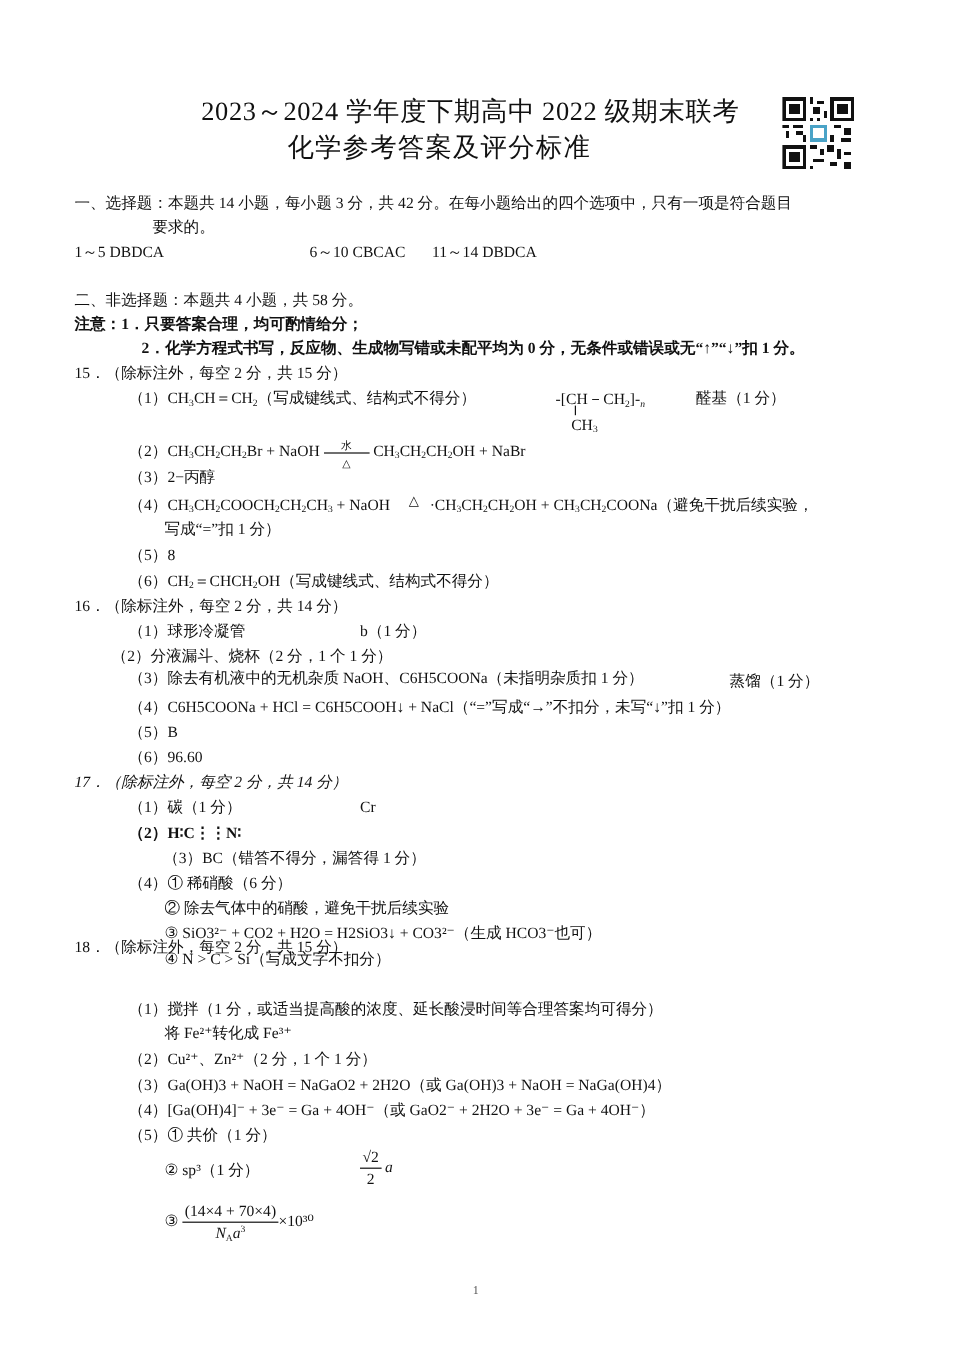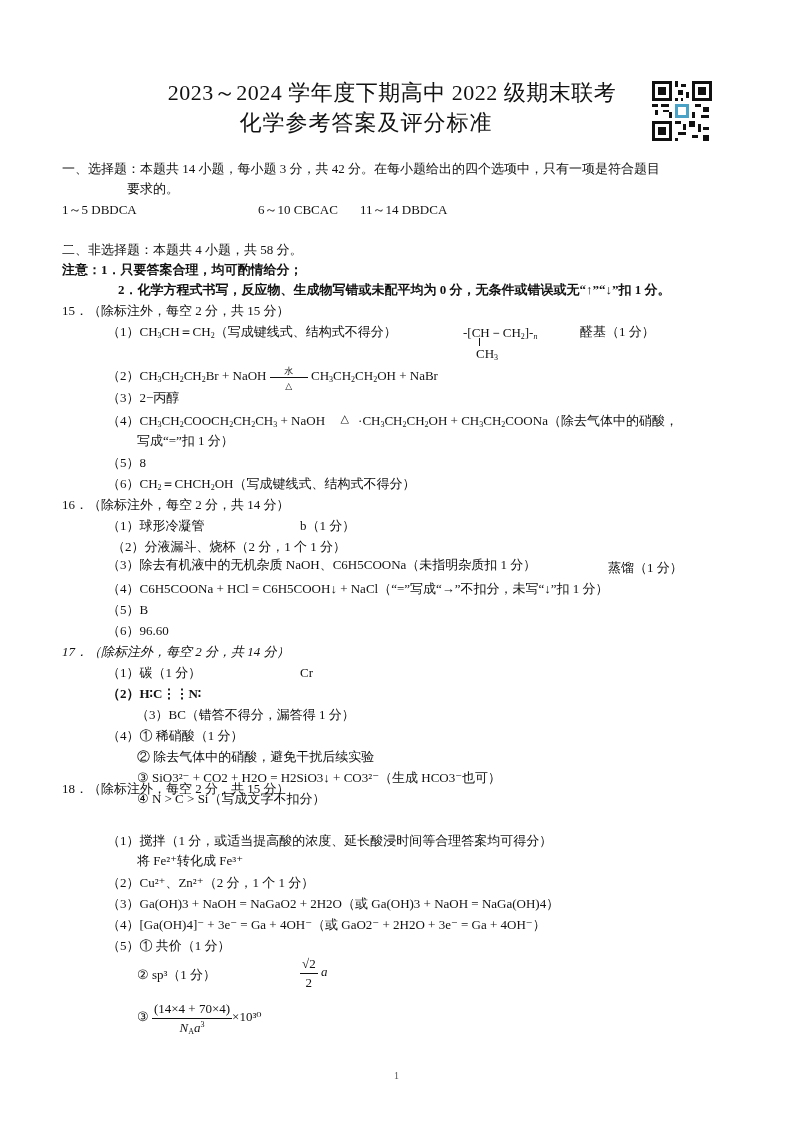--- a/index.html
+++ b/index.html
@@ -94,44 +94,44 @@
 
 <div class="line" style="left:107px; top:367px;">
   <span>（2）</span>CH<sub>3</sub>CH<sub>2</sub>CH<sub>2</sub>Br + NaOH
   <span class="arrowcond"><span class="top">水</span><span class="bar"></span><span class="bot">△</span></span>
   CH<sub>3</sub>CH<sub>2</sub>CH<sub>2</sub>OH + NaBr
 </div>
 <div class="line" style="left:107px; top:389px;">（3）2−丙醇</div>
 <div class="line" style="left:107px; top:412px;">
   <span>（4）</span>CH<sub>3</sub>CH<sub>2</sub>COOCH<sub>2</sub>CH<sub>2</sub>CH<sub>3</sub> + NaOH &nbsp;
   <span class="arrowcond" style="width:20px;"><span class="top" style="top:-6px;font-size:11px;">△</span></span>
-  ·CH<sub>3</sub>CH<sub>2</sub>CH<sub>2</sub>OH + CH<sub>3</sub>CH<sub>2</sub>COONa<span>（除去气体中的硝酸，</span>
+  ·CH<sub>3</sub>CH<sub>2</sub>CH<sub>2</sub>OH + CH<sub>3</sub>CH<sub>2</sub>COONa<span>（避免干扰后续实验，</span>
 </div>
 <div class="line" style="left:137px; top:432px;">写成“=”扣 1 分）</div>
 <div class="line" style="left:107px; top:454px;">（5）8</div>
 <div class="line" style="left:107px; top:475px;">
   <span>（6）</span>CH<sub>2</sub>＝CHCH<sub>2</sub>OH<span>（写成键线式、结构式不得分）</span>
 </div>
 
 <div class="line" style="left:62px; top:496px;">16．（除标注外，每空 2 分，共 14 分）</div>
 <div class="line" style="left:107px; top:517px;">（1）球形冷凝管</div>
 <div class="line" style="left:300px; top:517px;">b（1 分）</div>
-<div class="line" style="left:112px; top:538px;">（2）分液漏斗、烧杯（2 分，1 个 1 分）</div>
+<div class="line" style="left:93px; top:538px;">（2）分液漏斗、烧杯（2 分，1 个 1 分）</div>
 <div class="line" style="left:107px; top:556px;">（3）除去有机液中的无机杂质 NaOH、C6H5COONa（未指明杂质扣 1 分）</div>
 <div class="line" style="left:608px; top:559px;">蒸馏（1 分）</div>
 <div class="line" style="left:107px; top:580px;">（4）C6H5COONa + HCl = C6H5COOH↓ + NaCl（“=”写成“→”不扣分，未写“↓”扣 1 分）</div>
 <div class="line" style="left:107px; top:601px;">（5）B</div>
 <div class="line" style="left:107px; top:622px;">（6）96.60</div>
 
 <div class="line" style="left:62px; top:643px;font-style:italic;">17．（除标注外，每空 2 分，共 14 分）</div>
 <div class="line" style="left:107px; top:664px;">（1）碳（1 分）</div>
 <div class="line" style="left:300px; top:664px;">Cr</div>
 <div class="line bold" style="left:107px; top:685px;">（2）H∶C⋮⋮N∶</div>
 <div class="line" style="left:107px; top:706px;margin-left:29px;">（3）BC（错答不得分，漏答得 1 分）</div>
-<div class="line" style="left:107px; top:727px;">（4）① 稀硝酸（1 分）</div>
+<div class="line" style="left:107px; top:727px;">（4）① 稀硝酸（6 分）</div>
 <div class="line" style="left:137px; top:748px;">② 除去气体中的硝酸，避免干扰后续实验</div>
 <div class="line" style="left:137px; top:769px;">③ SiO3²⁻ + CO2 + H2O = H2SiO3↓ + CO3²⁻（生成 HCO3⁻也可）</div>
 <div class="line" style="left:137px; top:790px;">④ N &gt; C &gt; Si（写成文字不扣分）</div>
 
 <div class="line" style="left:62px; top:780px;text-align:right;">18．（除标注外，每空 2 分，共 15 分）</div>
 <div class="line" style="left:107px; top:832px;">（1）搅拌（1 分，或适当提高酸的浓度、延长酸浸时间等合理答案均可得分）</div>
 <div class="line" style="left:137px; top:852px;">将 Fe²⁺转化成 Fe³⁺</div>
 <div class="line" style="left:107px; top:874px;">（2）Cu²⁺、Zn²⁺（2 分，1 个 1 分）</div>
 <div class="line" style="left:107px; top:895px;">（3）Ga(OH)3 + NaOH = NaGaO2 + 2H2O（或 Ga(OH)3 + NaOH = NaGa(OH)4）</div>
 <div class="line" style="left:107px; top:916px;">（4）[Ga(OH)4]⁻ + 3e⁻ = Ga + 4OH⁻（或 GaO2⁻ + 2H2O + 3e⁻ = Ga + 4OH⁻）</div>

